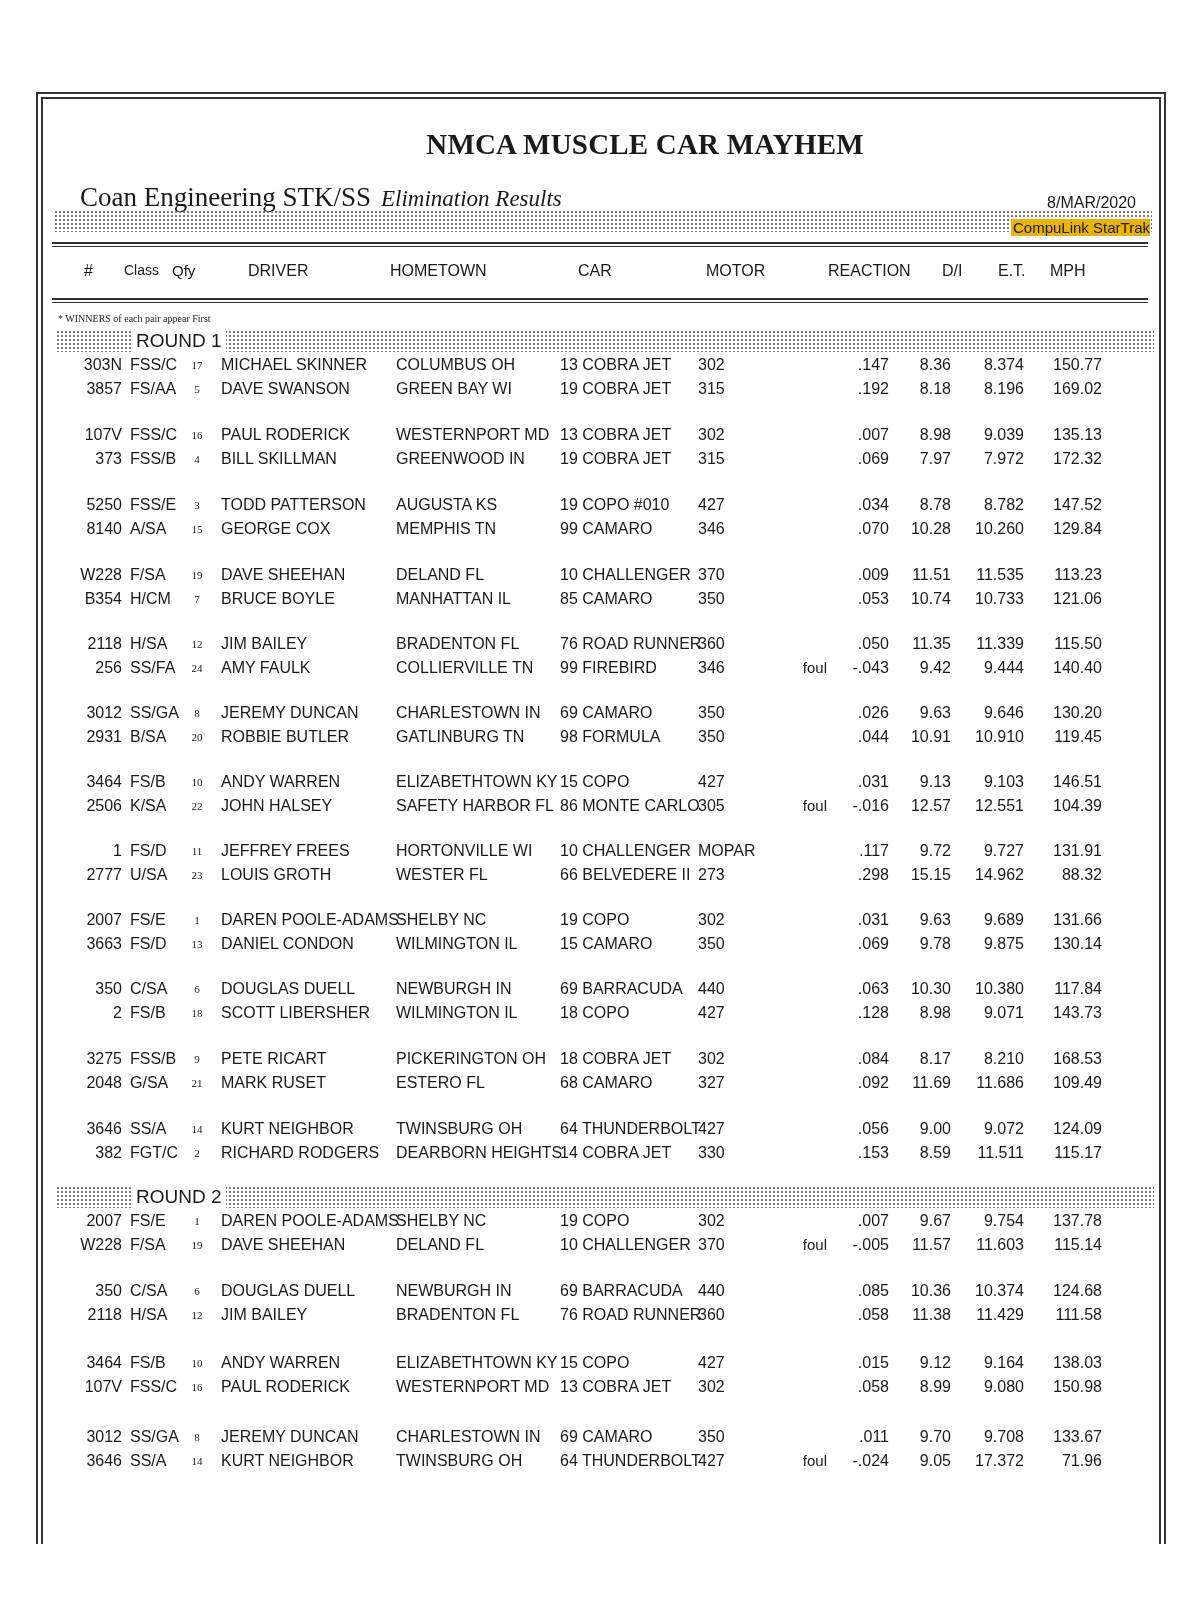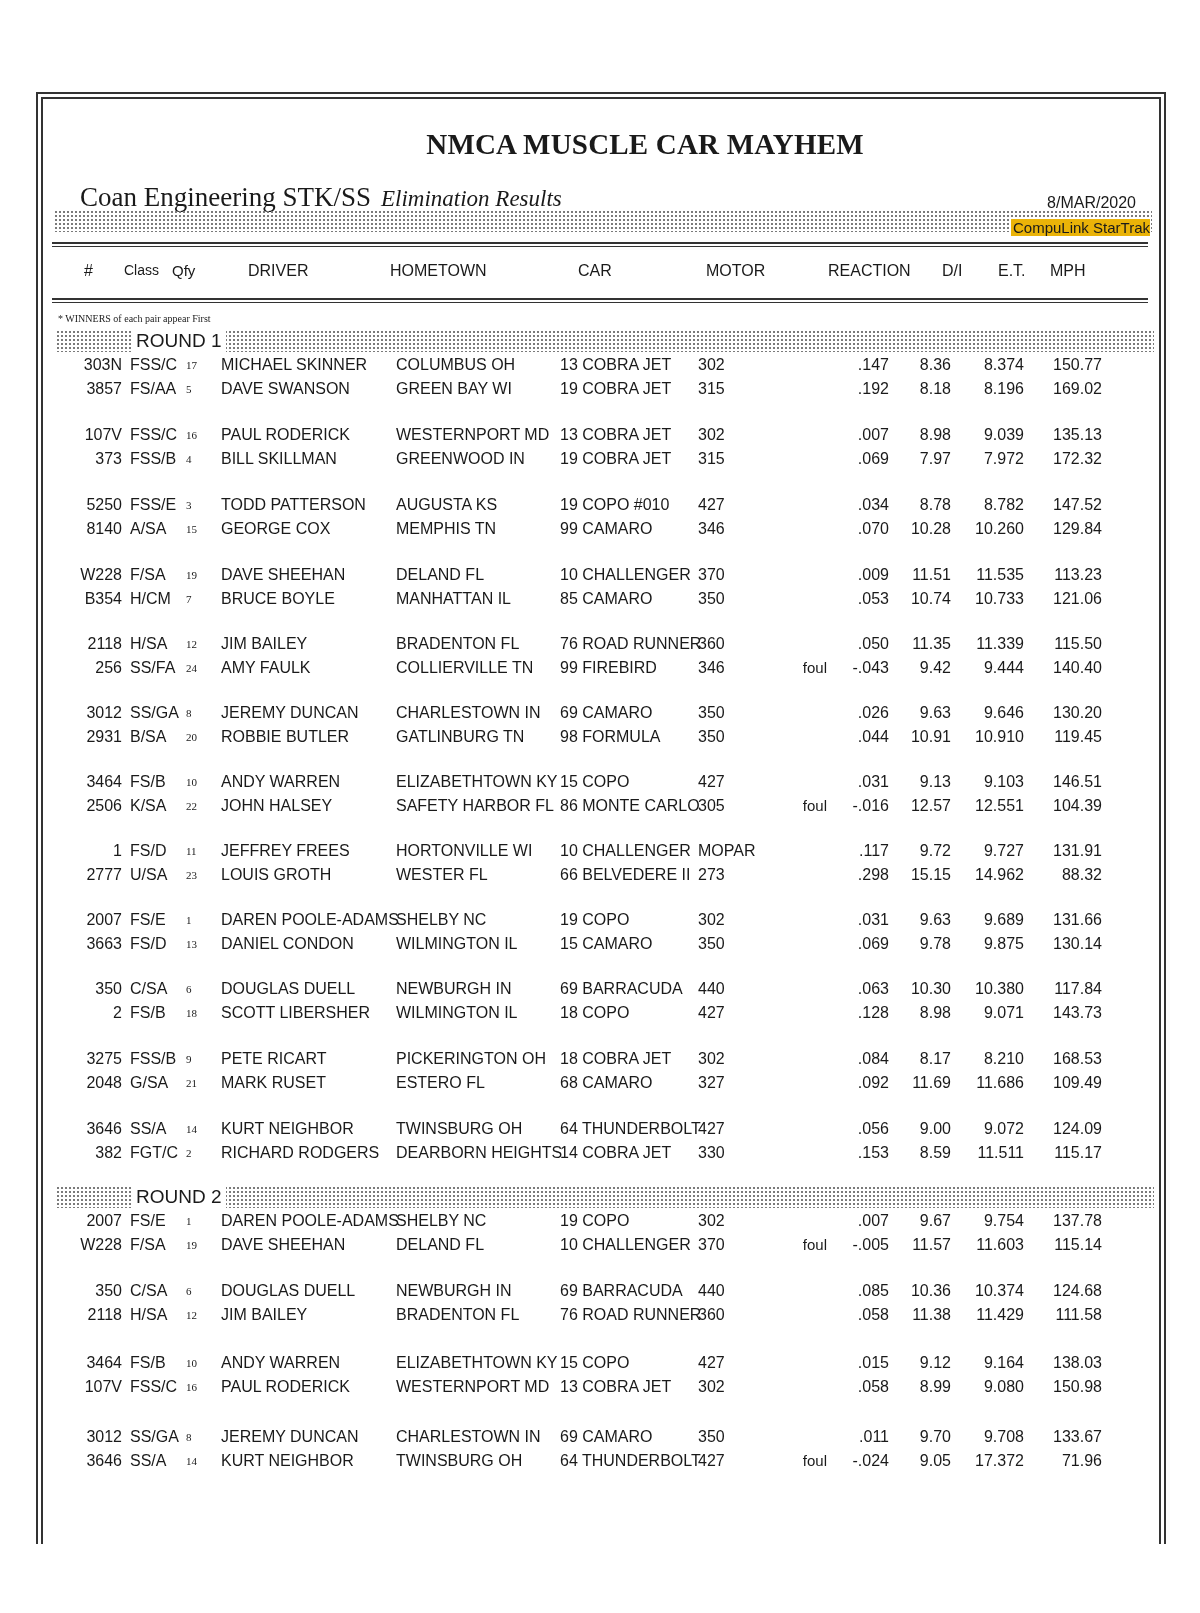--- a/index.html
+++ b/index.html
@@ -16,21 +16,21 @@
   .hline { position:absolute; left:52px; width:1096px; border-top:2px solid #333; border-bottom:1px solid #333; height:2px; }
   .colhdr { position:absolute; top:262px; left:0; width:1200px; height:20px; font-size:16px; }
   .colhdr span { position:absolute; top:0; }
   .note { position:absolute; top:313px; left:58px; font-family:"Liberation Serif", serif; font-size:10px; }
   .round-band { position:absolute; left:56px; width:1098px; height:22px; }
   .round-label { position:absolute; left:76px; top:0; background:#fff; padding:0 4px; font-size:19px; line-height:22px; }
   .row { position:absolute; left:0; width:1200px; height:22px; font-size:16px; line-height:22px; }
   .row span { position:absolute; top:0; white-space:nowrap; }
   .c-num { left:50px; width:72px; text-align:right; }
   .c-class { left:130px; }
-  .c-qfy { left:186px; width:22px; font-family:"Liberation Serif", serif; font-size:11px; }
+  .c-qfy { left:186px; width:22px; text-align:center; font-family:"Liberation Serif", serif; font-size:11px; }
   .c-driver { left:221px; }
   .c-home { left:396px; }
   .c-car { left:560px; }
   .c-motor { left:698px; }
   .c-foul { left:787px; width:40px; text-align:right; font-size:15px; }
   .c-react { left:825px; width:64px; text-align:right; }
   .c-di { left:895px; width:56px; text-align:right; }
   .c-et { left:952px; width:72px; text-align:right; }
   .c-mph { left:1030px; width:72px; text-align:right; }
 </style>

